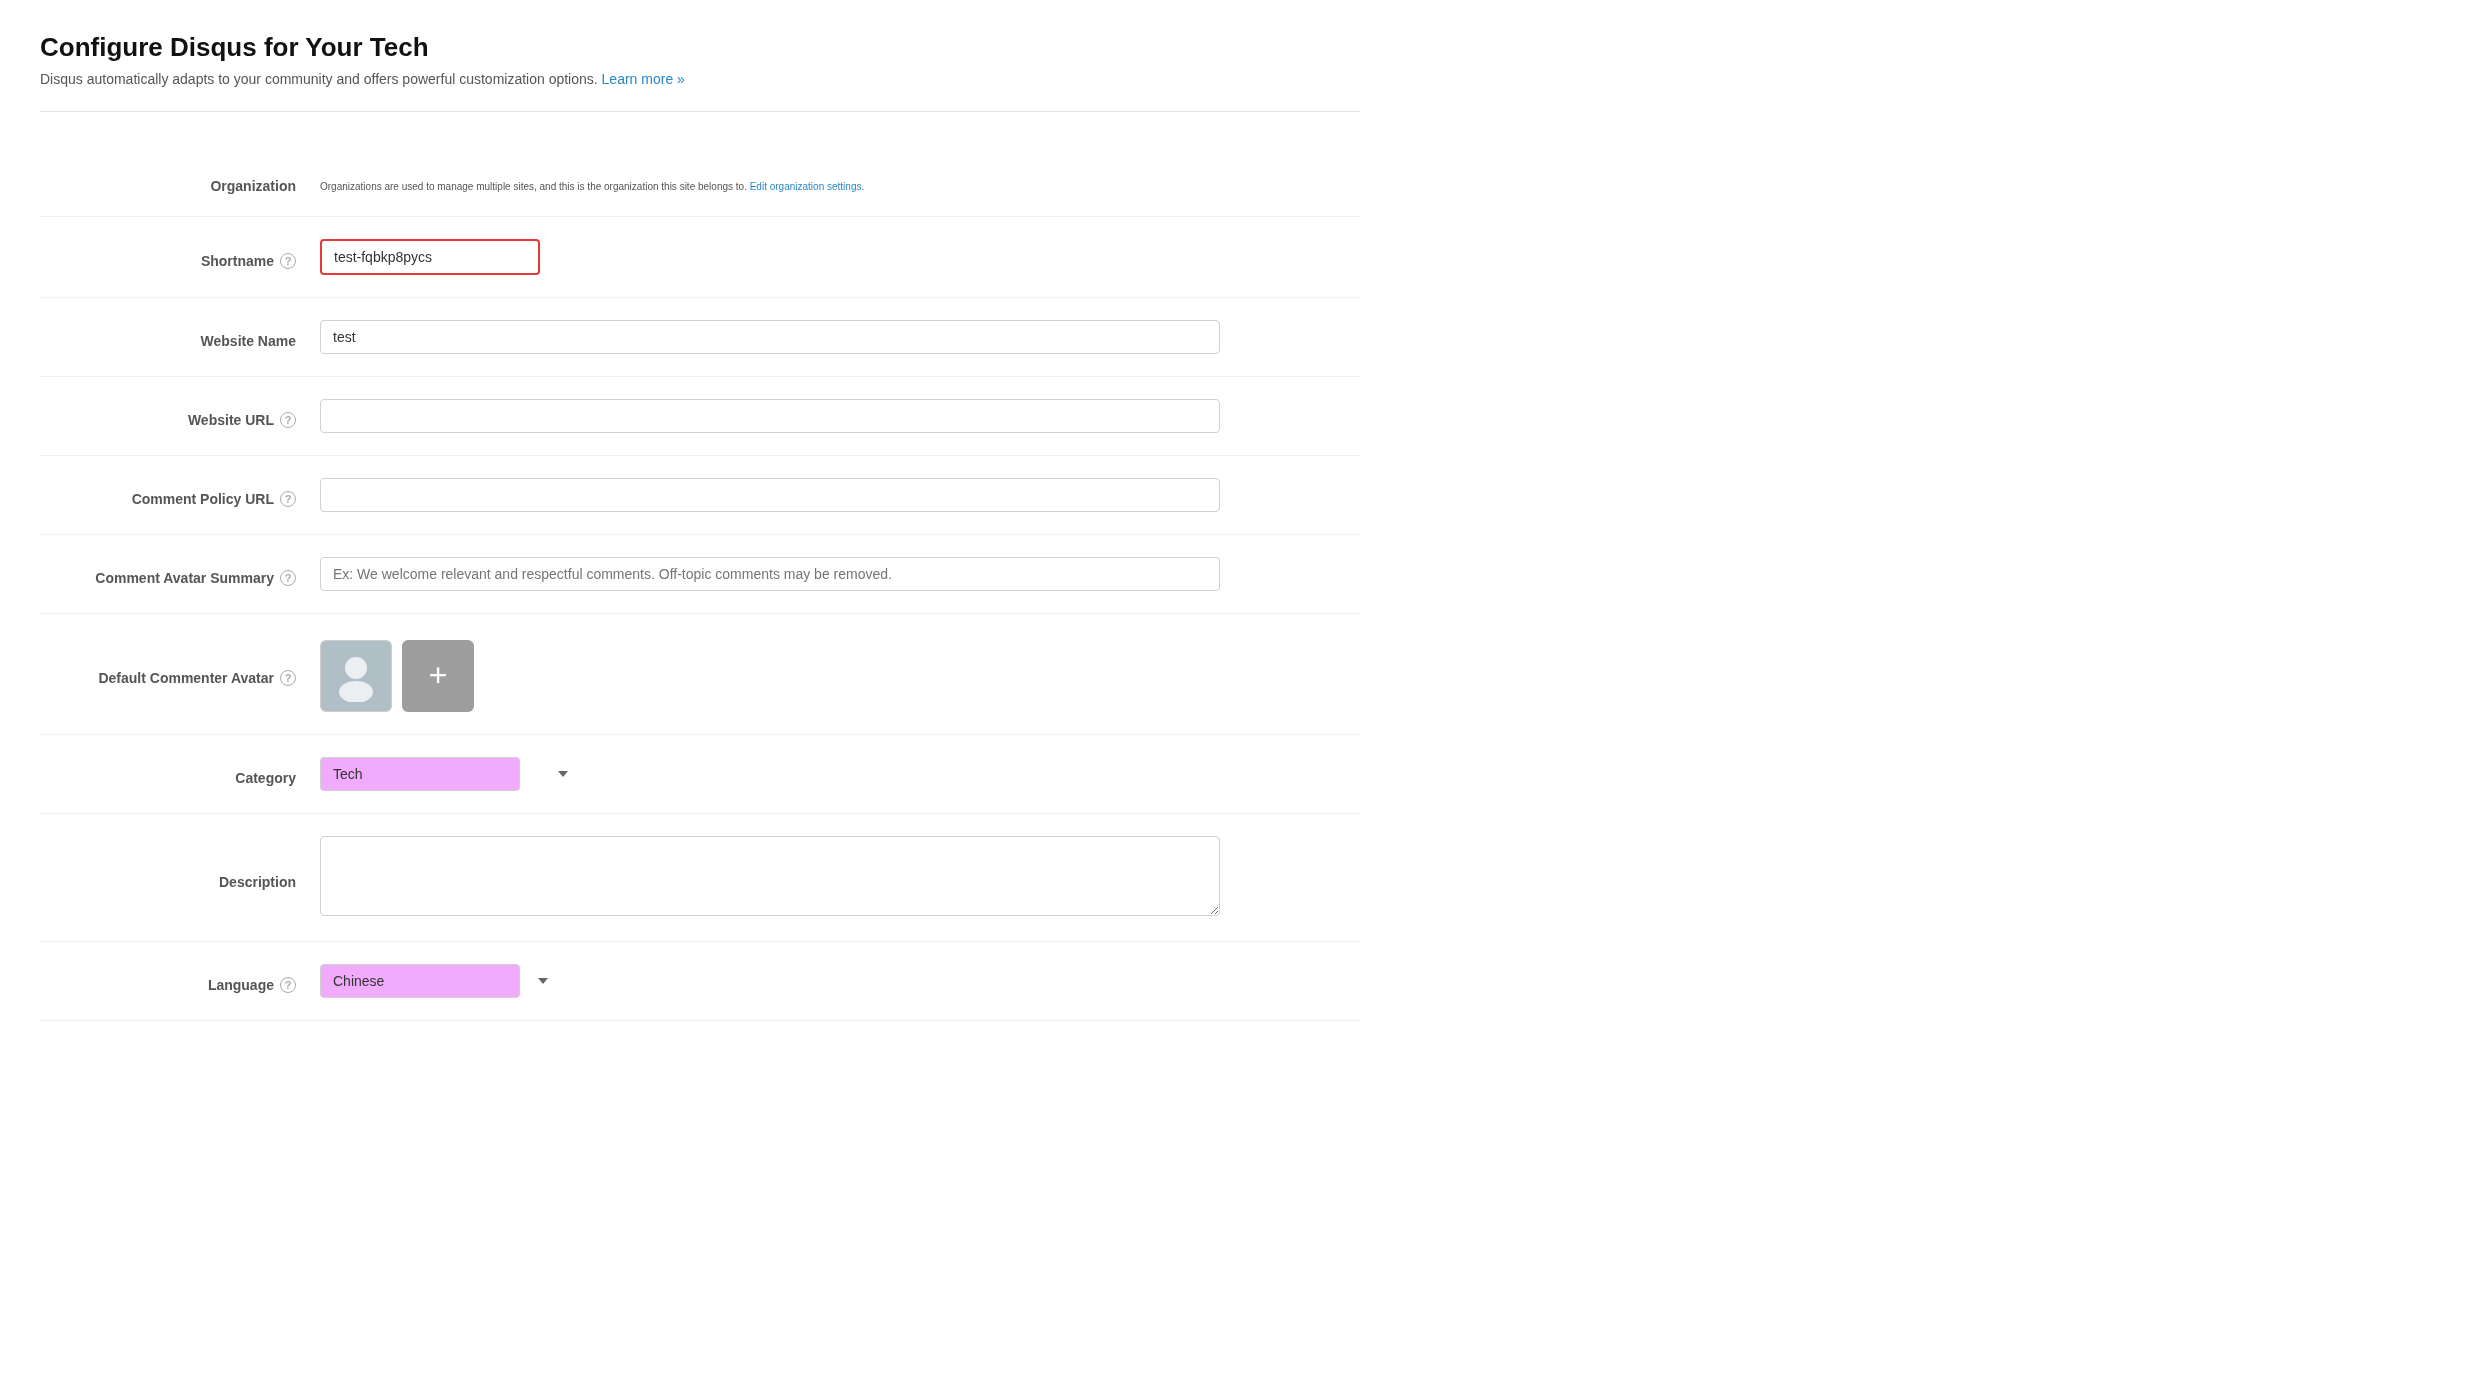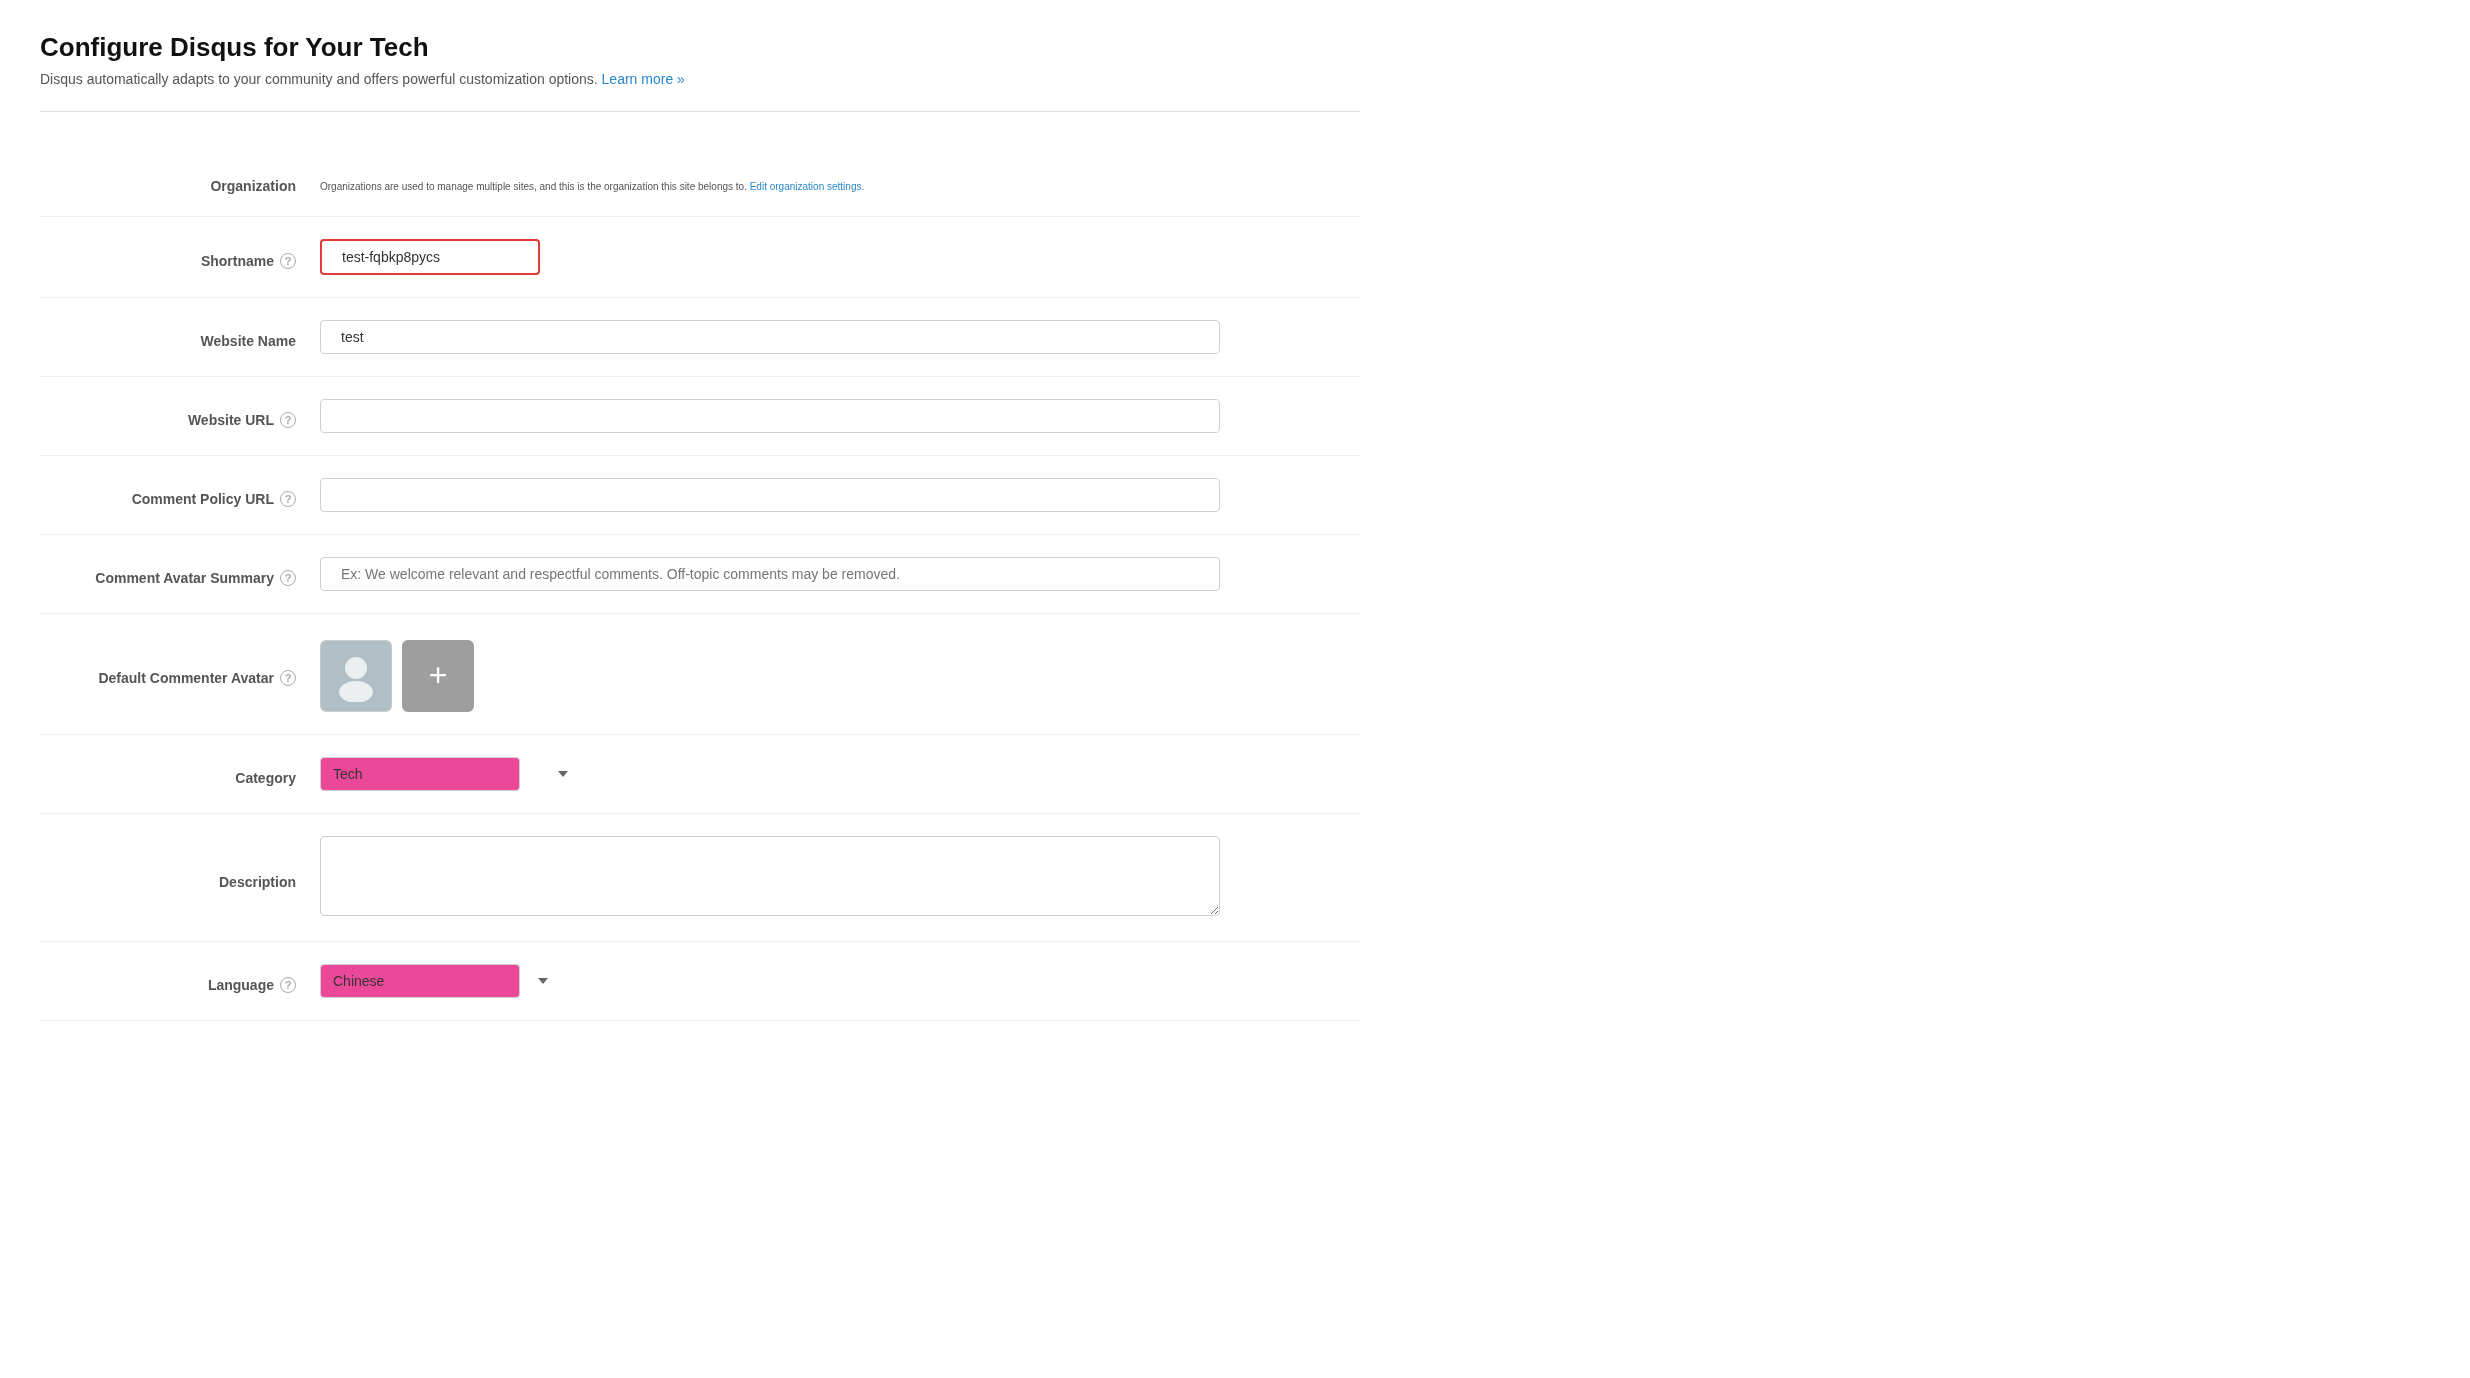--- a/index.html
+++ b/index.html
@@ -90,21 +90,21 @@
 
     .form-control {
       flex: 1;
       max-width: 900px;
     }
 
     .form-input {
       width: 100%;
       border: 1px solid #d0d0d0;
       border-radius: 4px;
-      padding: 8px 20px;
+      padding: 8px 12px;
       font-size: 14px;
       color: #333;
       outline: none;
       background: #fff;
     }
 
     .form-input.highlighted {
       border: 2.5px solid #e53935;
       border-radius: 4px;
       width: 220px;
@@ -114,21 +114,21 @@
       height: 80px;
       resize: vertical;
     }
 
     .form-select {
       border: 1px solid #d0d0d0;
       border-radius: 4px;
       padding: 8px 36px 8px 12px;
       font-size: 14px;
       color: #333;
-      background: #ec4899;
+      background: #f0abfc;
       appearance: none;
       -webkit-appearance: none;
       cursor: pointer;
       outline: none;
       min-width: 200px;
     }
 
     .select-wrapper {
       position: relative;
       display: inline-block;

